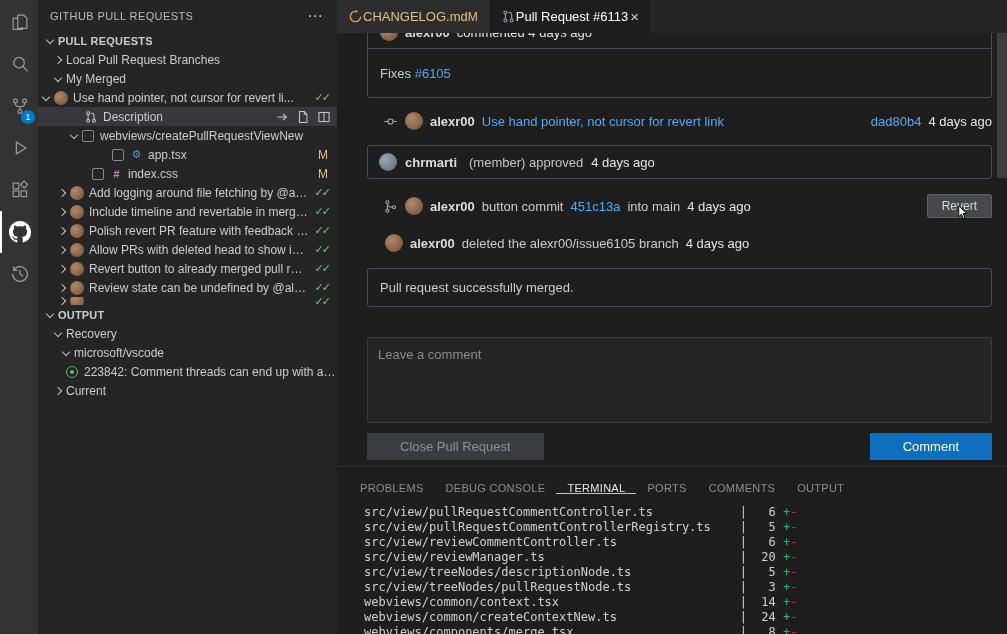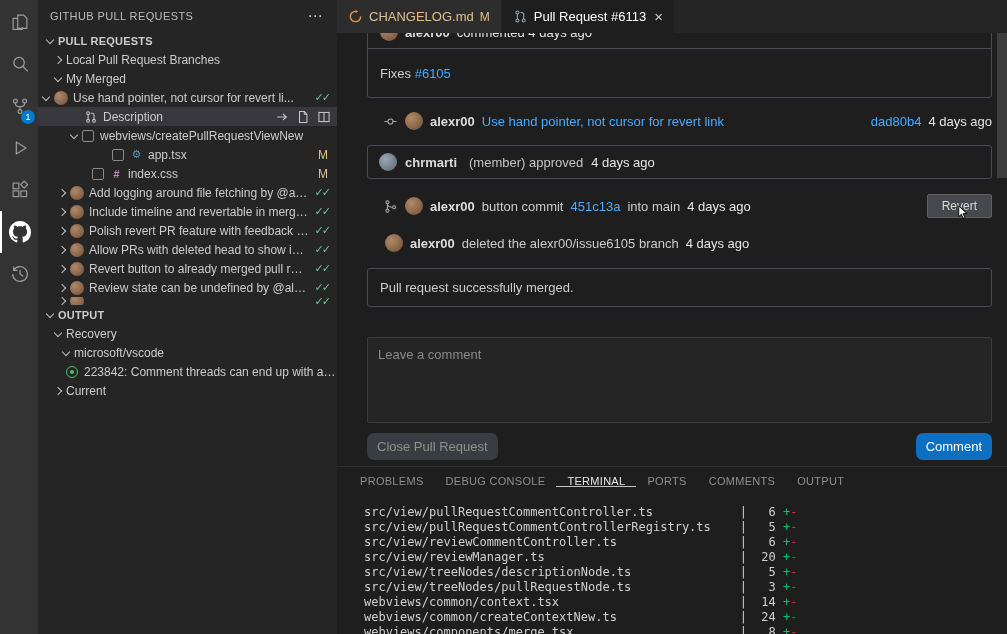--- a/index.html
+++ b/index.html
@@ -41,21 +41,21 @@
   .iss{width:12px;min-width:12px;height:12px;border:1px solid #4cc36a;border-radius:50%;position:relative;margin-right:6px}
   .iss::after{content:"";position:absolute;inset:3px;background:#4cc36a;border-radius:50%}
   .pr-glyph{width:14px;min-width:14px;height:14px;margin-right:5px;color:#c5c5c5}
   .pr-glyph svg{width:14px;height:14px}
   .row-actions{margin-left:auto;display:flex;align-items:center;gap:7px;padding-right:6px;color:#c5c5c5}
   .row-actions svg{width:14px;height:14px}
 
   
   .main{flex:1;min-width:0;display:flex;flex-direction:column;background:#1e1e1e}
   .tabbar{height:33px;min-height:33px;background:#252526;display:flex;align-items:stretch}
-  .tab{display:flex;align-items:center;gap:6px;padding:0 11px;background:#2d2d2d;border-right:1px solid #252526;color:#969696;cursor:pointer}
+  .tab{display:flex;align-items:center;padding:0 11px;background:#2d2d2d;border-right:1px solid #252526;color:#969696;cursor:pointer}
   .tab.active{background:#1e1e1e;color:#ffffff}
   .tab .ticon svg{width:15px;height:15px;display:block}
   .tab.modified .tlabel{color:#e2c08d}
   .mdot{color:#e2c08d;font-size:12px}
   .close-x{font-size:15px;color:#cccccc;padding-left:2px;cursor:pointer}
   .close-x::before{content:"×"}
 
   
   .editor{flex:1;min-height:0;position:relative;overflow:hidden}
   .pr-scroll{position:absolute;inset:0;padding:0 15px 0 30px;overflow:hidden}
@@ -77,28 +77,28 @@
   .review-box .revtext{color:#c5c5c5;margin-left:4px}
   .event.merge{margin-top:15px}
   .event.branch{margin-top:16px;padding-left:18px}
   .merged-box{margin-top:16px;padding:11px 12px;color:#cccccc}
   .revert-wrap{position:relative;margin-left:auto}
   .revert{background:#45484d;color:#d8d8d8;border:1px solid #606060;border-radius:2px;font-size:12px;font-family:inherit;padding:4px 14px;cursor:pointer}
   .cursor{position:absolute;left:28px;top:11px;width:15px;height:15px}
   .commentarea{margin-top:30px;width:100%;height:86px;background:#252526;border:1px solid #3c3c3c;border-radius:2px;color:#cccccc;font-family:inherit;font-size:13px;padding:9px 10px;resize:none;outline:none;display:block}
   .commentarea::placeholder{color:#8a8a8a}
   .btnrow{margin-top:10px;display:flex;align-items:center;justify-content:space-between}
-  .btn{border:none;border-radius:7px;font-size:13px;font-family:inherit;padding:6px 10px;cursor:pointer}
+  .btn{border:none;border-radius:0;font-size:13px;font-family:inherit;padding:6px 33px;cursor:pointer}
   .btn.secondary{background:#393c40;color:#909090}
   .btn.primary{background:#0e6fc1;color:#ffffff}
   .scroll-thumb{position:absolute;top:0;right:0;width:10px;height:145px;background:rgba(121,121,121,.35)}
 
   
   .panel{height:168px;min-height:168px;border-top:1px solid #2f2f30;display:flex;flex-direction:column;background:#1e1e1e}
-  .ptabs{height:27px;min-height:27px;display:flex;align-items:center;padding-left:12px}
+  .ptabs{height:27px;min-height:27px;display:flex;align-items:flex-end;padding-left:12px}
   .ptab{display:flex;align-items:center;padding:0 11px;font-size:11px;color:#8f8f8f;letter-spacing:.3px;cursor:pointer;box-shadow:inset 0 -1px transparent}
   .ptab.active{color:#e7e7e7;box-shadow:inset 0 -1px #c5c5c5}
   .term{flex:1;padding:11px 0 0 27px;font-family:"DejaVu Sans Mono","Liberation Mono",monospace;font-size:12px;line-height:15px;color:#d0d0d0;overflow:hidden;cursor:text}
   .tline{display:flex;white-space:pre}
   .tfile{width:52ch;min-width:52ch;overflow:hidden}
   .tcount{width:4ch;min-width:4ch;text-align:right}
   .tplus{color:#0dbc79;margin-left:1ch}
   .tminus{color:#cd3131}
 </style>
 </head>

